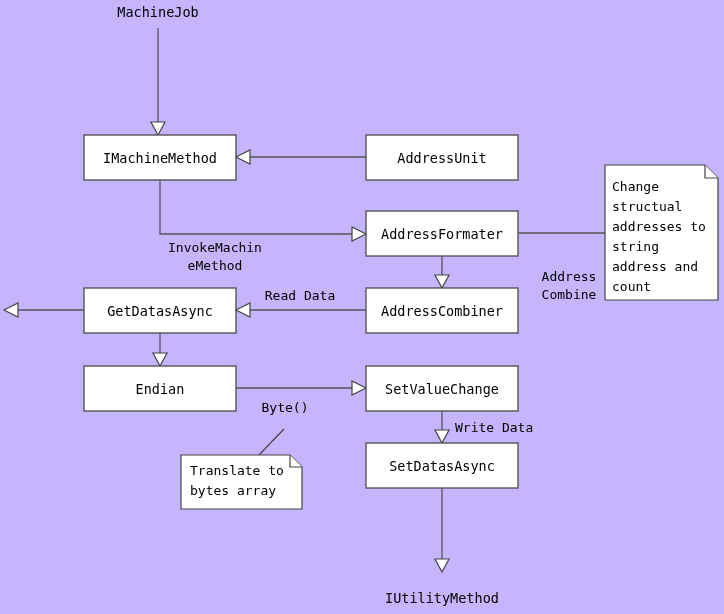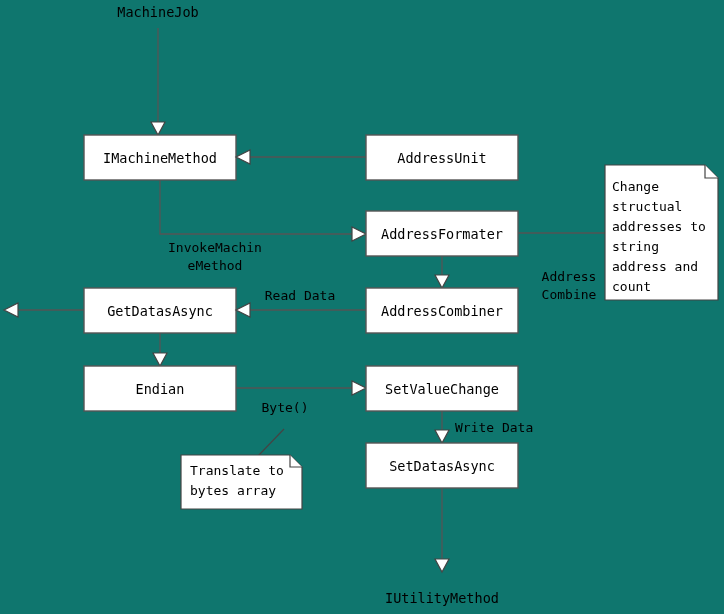--- a/index.html
+++ b/index.html
@@ -4,21 +4,21 @@
 <style>
   html, body {
     margin: 0;
     padding: 0;
     background: #ffffff;
   }
   #canvas {
     position: relative;
     width: 724px;
     height: 614px;
-    background: #0f766e;
+    background: #c4b5fd;
     font-family: "DejaVu Sans Mono", "Liberation Mono", monospace;
     overflow: hidden;
   }
   svg#diagram {
     position: absolute;
     top: 0;
     left: 0;
     width: 724px;
     height: 614px;
   }

